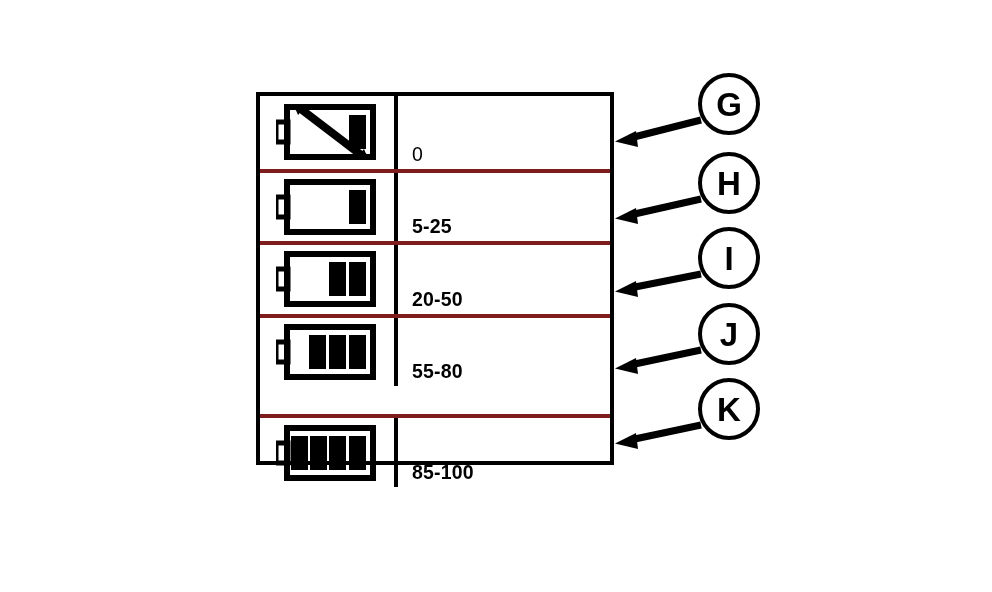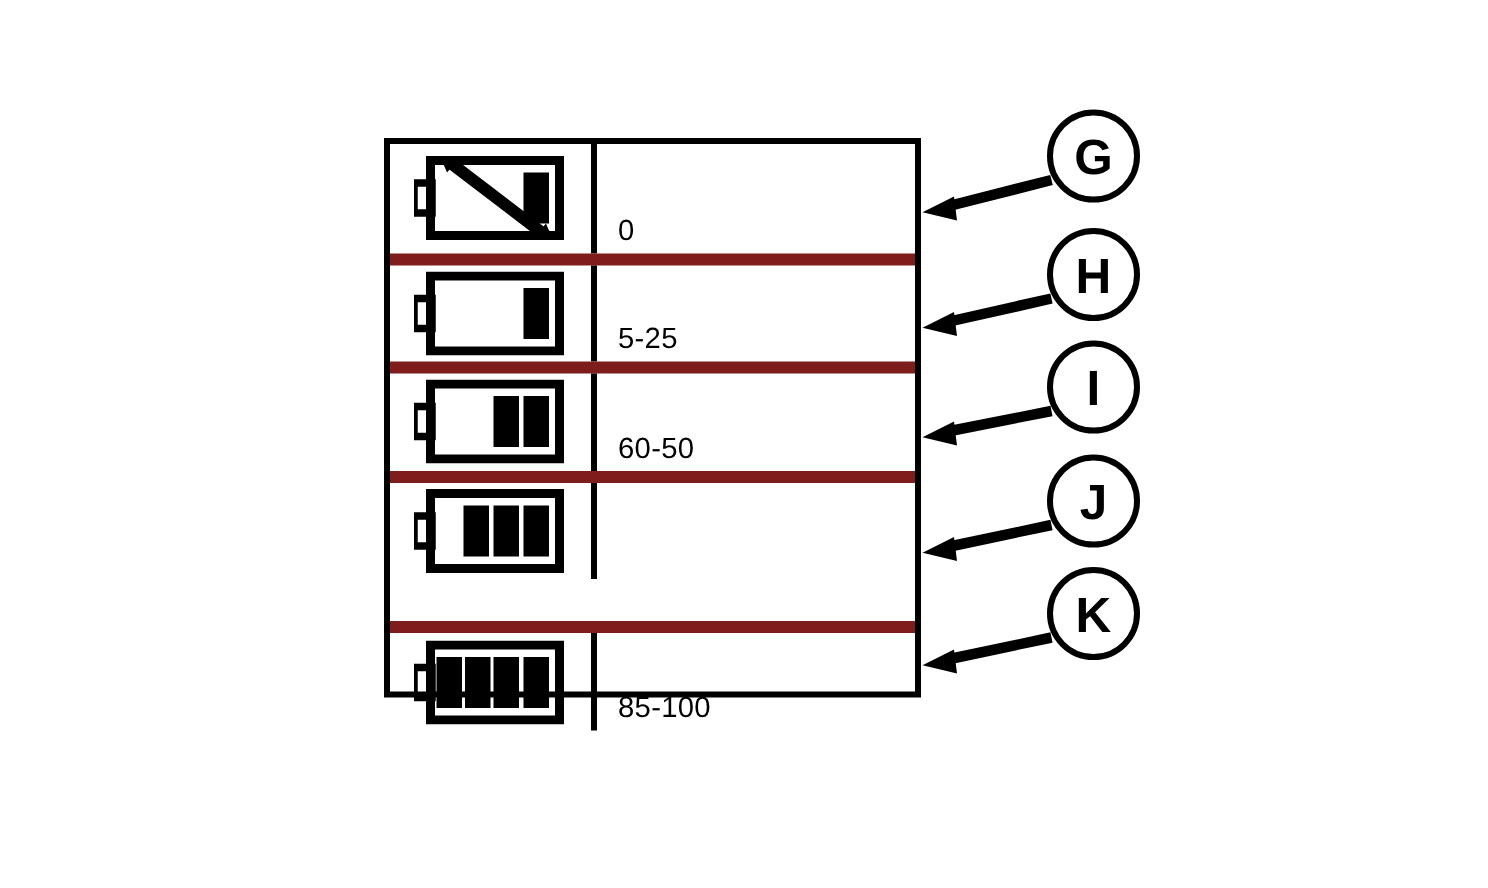--- a/index.html
+++ b/index.html
@@ -36,21 +36,22 @@
     background: #ffffff;
   }
   .legend-row {
     position: absolute;
     left: 0;
     width: 100%;
     height: 72.6px;
     box-sizing: border-box;
   }
   .legend-row.divider {
-    border-top: 8px solid #7f1d1d;
+    border-top: 4px solid #7f1d1d;
+    font-weight: bold;
   }
   .icon-cell {
     position: absolute;
     left: 0;
     top: 0;
     width: 138px;
     height: 100%;
     box-sizing: border-box;
     border-right: 4px solid #000000;
   }
@@ -164,35 +165,38 @@
         <div class="battery-icon">
           <svg viewBox="0 0 100 56" xmlns="http://www.w3.org/2000/svg">
             <rect x="0" y="18" width="12" height="20" fill="none" stroke="#000" stroke-width="5"></rect>
             <rect x="11" y="3" width="86" height="50" fill="none" stroke="#000" stroke-width="6"></rect>
             <rect x="53" y="11" width="17" height="34" fill="#000"></rect>
             <rect x="73" y="11" width="17" height="34" fill="#000"></rect>
           </svg>
         </div>
       </div>
       <div class="label-cell">
-        <div class="label-text">60-50</div>
+        <div class="label-text">20-50</div>
       </div>
     </div>
 
     <div class="legend-row divider" style="top:217.8px;">
       <div class="icon-cell">
         <div class="battery-icon">
           <svg viewBox="0 0 100 56" xmlns="http://www.w3.org/2000/svg">
             <rect x="0" y="18" width="12" height="20" fill="none" stroke="#000" stroke-width="5"></rect>
             <rect x="11" y="3" width="86" height="50" fill="none" stroke="#000" stroke-width="6"></rect>
             <rect x="33" y="11" width="17" height="34" fill="#000"></rect>
             <rect x="53" y="11" width="17" height="34" fill="#000"></rect>
             <rect x="73" y="11" width="17" height="34" fill="#000"></rect>
           </svg>
         </div>
+      </div>
+      <div class="label-cell">
+        <div class="label-text">55-80</div>
       </div>
     </div>
 
     <div class="legend-row divider" style="top:290.4px;margin-top:28px;">
       <div class="icon-cell">
         <div class="battery-icon">
           <svg viewBox="0 0 100 56" xmlns="http://www.w3.org/2000/svg">
             <rect x="0" y="18" width="12" height="20" fill="none" stroke="#000" stroke-width="5"></rect>
             <rect x="11" y="3" width="86" height="50" fill="none" stroke="#000" stroke-width="6"></rect>
             <rect x="15" y="11" width="17" height="34" fill="#000"></rect>

